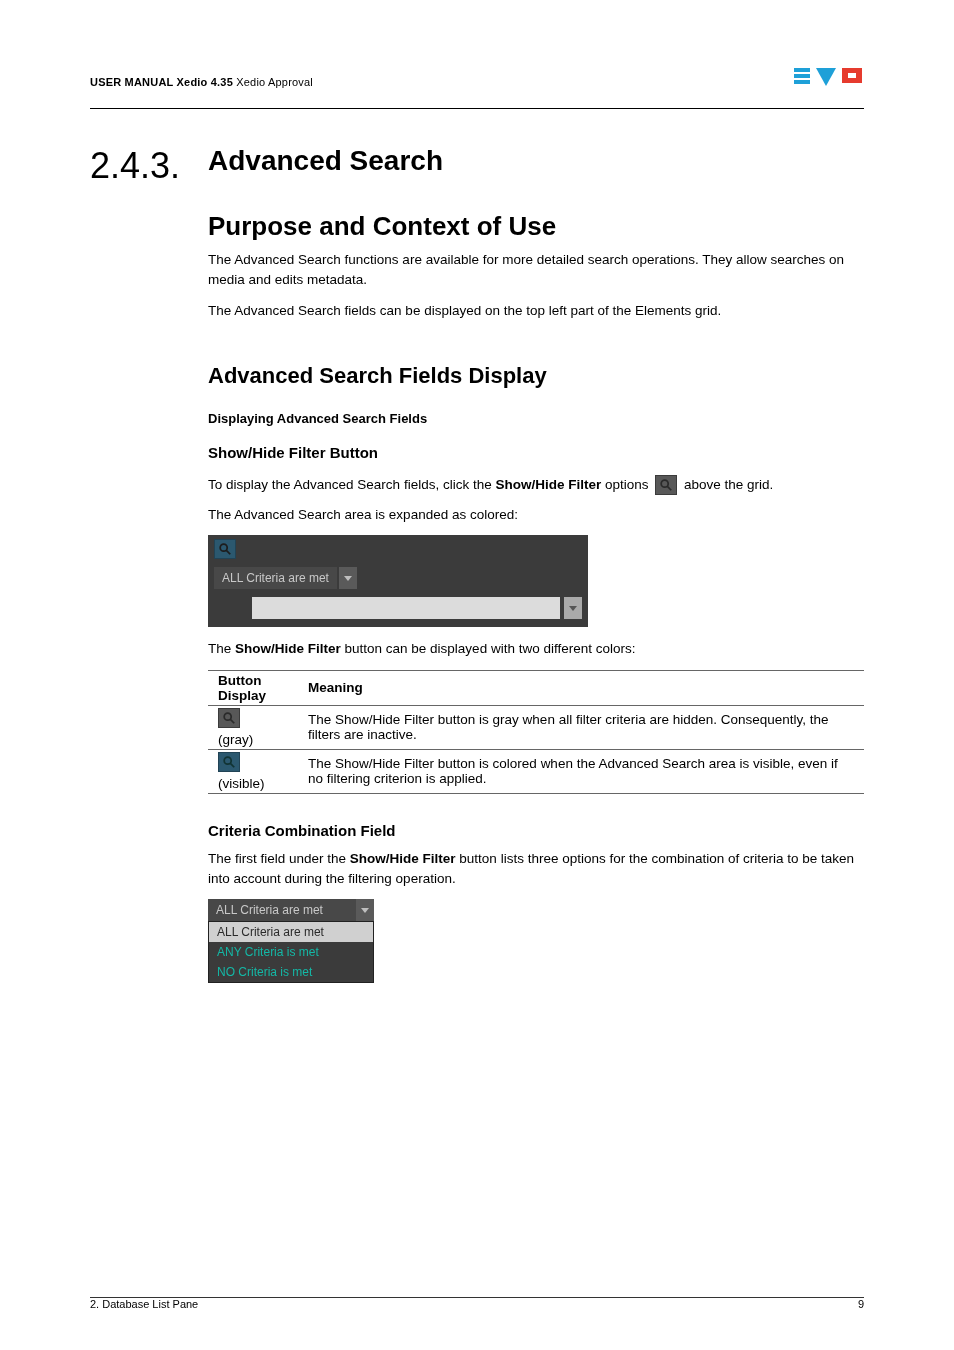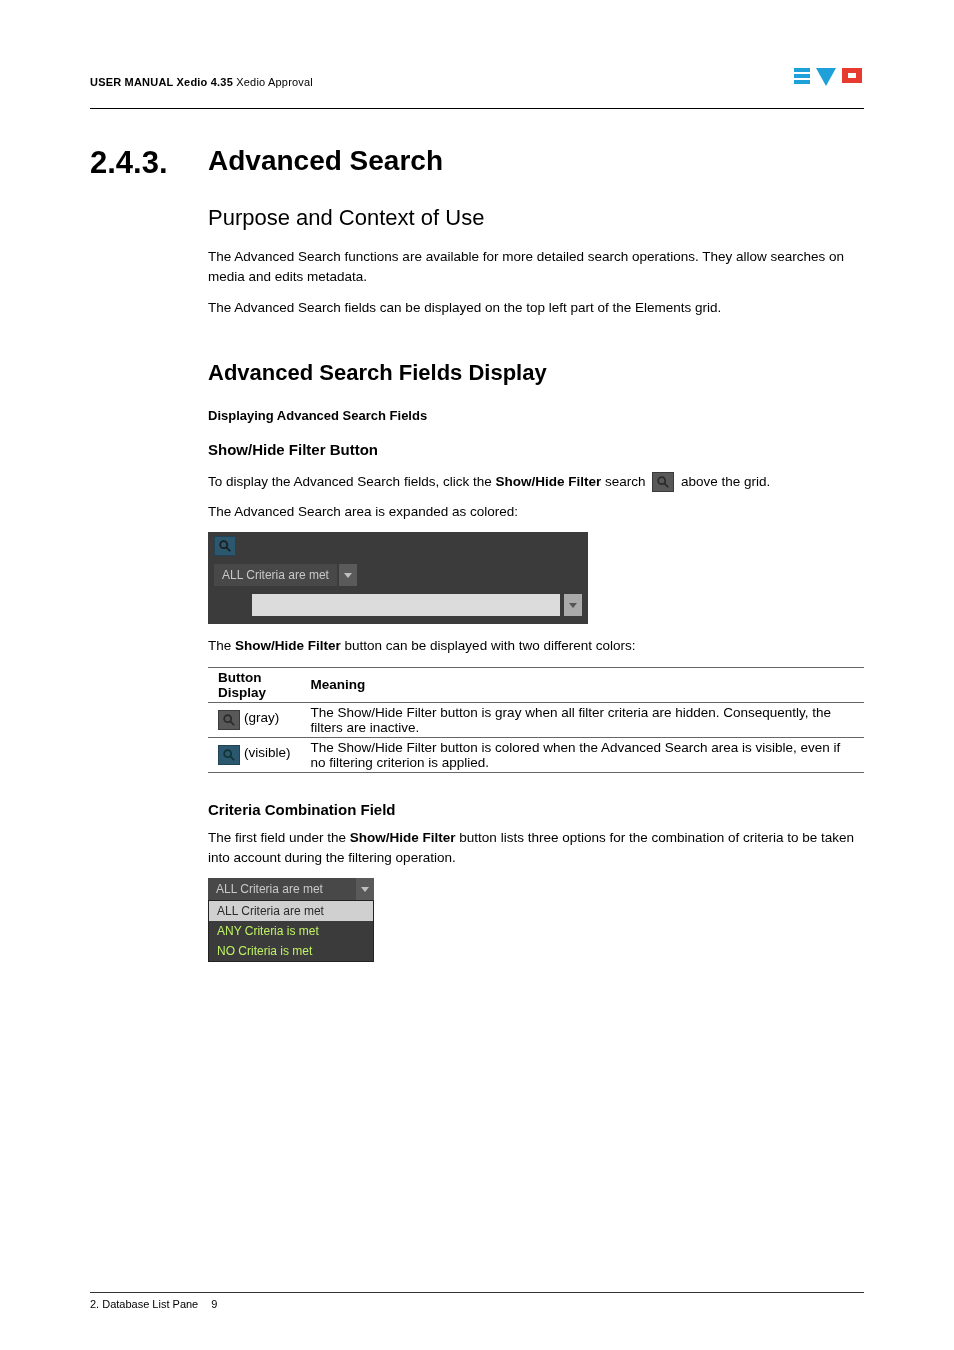--- a/index.html
+++ b/index.html
@@ -4,24 +4,24 @@
 <style>
   * { box-sizing: border-box; margin: 0; padding: 0; }
   html, body { width: 954px; height: 1350px; background: #fff; font-family: Arial, Helvetica, sans-serif; color: #000; }
   .page { position: relative; width: 954px; height: 1350px; padding: 64px 90px 40px 90px; }
   .header-row { display: flex; justify-content: space-between; align-items: flex-end; padding-bottom: 20px; border-bottom: 1.5px solid #000; margin-bottom: 36px; }
   .header-text { font-size: 11px; letter-spacing: .2px; }
   .header-text .bold { font-weight: bold; }
   .logo { }
   .logo svg { display:block; }
   .section-row { display: flex; gap: 28px; margin-bottom: 24px; }
-  .section-num { font-size: 31px; font-weight: bold; width: 90px; flex: 0 0 90px; }
+  .section-num { font-size: 36px; font-weight: normal; width: 90px; flex: 0 0 90px; }
   .section-title-h1 { font-size: 28px; font-weight: bold; }
   .content-col { margin-left: 118px; }
-  .h2 { font-size: 22px; font-weight: normal; margin-bottom: 16px; }
+  .h2 { font-size: 26px; font-weight: bold; margin-bottom: 8px; }
   .h2b { font-size: 22px; font-weight: bold; margin-top: 42px; margin-bottom: 22px; }
   .h3 { font-size: 13px; font-weight: bold; margin-bottom: 18px; }
   .h4 { font-size: 15px; font-weight: bold; margin-bottom: 14px; }
   .h4b { font-size: 15px; font-weight: bold; margin-bottom: 10px; margin-top: 28px; }
   .p { font-size: 13.5px; line-height: 1.5; margin-bottom: 10px; }
   .p .bold { font-weight: bold; }
   .inline-icon-btn { display:inline-flex; align-items:center; justify-content:center; width:22px; height:20px; background:#585858; border:1px solid #3b3b3b; vertical-align:middle; margin:0 3px; }
   .inline-icon-btn.colored { background:#2b586f; border-color:#214355; }
   .mag-svg{ width:14px; height:14px; }
   .asarea { width: 380px; background:#3b3b3b; margin: 8px 0 12px 0; padding-bottom:8px; }
@@ -32,30 +32,30 @@
   .asarea-drop { width:18px; height:22px; background:#5a5a5a; display:flex; align-items:center; justify-content:center;}
   .tri-down { width:0; height:0; border-left:4px solid transparent; border-right:4px solid transparent; border-top:5px solid #bfbfbf; }
   .asarea-row2 { display:flex; padding:0 6px; gap:4px;}
   .asarea-gap { width:34px; height:22px; }
   .asarea-field { flex:1; background:#dcdcdc; height:22px; }
   .asarea-field-drop { width:18px; height:22px; background:#aaa; display:flex; align-items:center; justify-content:center;}
   table.t1 { border-collapse: collapse; width: 100%; margin-top: 6px; margin-bottom: 22px; }
   table.t1 th, table.t1 td { border-top: 1px solid #666; border-bottom: 1px solid #666; padding: 2px 10px; font-size: 13.5px; text-align:left; vertical-align: middle;}
   table.t1 th { font-weight: bold; }
   .btncell { white-space: nowrap; }
-  .btncell-row { display:flex; flex-direction:row; gap:4px; align-items:flex-start;}
+  .btncell-row { display:flex; flex-direction:column; gap:4px; align-items:flex-start;}
   .btncell-row .lbl { font-size:13.5px; }
   .ddbox { width: 166px; margin-top:6px; }
   .ddhead { background:#484848; display:flex; align-items:center; }
   .ddhead .txt { flex:1; color:#c8c8c8; font-size:12px; padding:4px 8px; }
   .ddhead .arr { width:18px; height:22px; background:#5a5a5a; display:flex; align-items:center; justify-content:center;}
   .ddbody { background:#3b3b3b; border:1px solid #222; }
-  .ddopt { color:#bef264; font-size:12px; padding:3px 8px; }
+  .ddopt { color:#14b8a6; font-size:12px; padding:3px 8px; }
   .ddopt.sel { background:#d0d0d0; color:#2a2a2a; }
-  .footer { position:absolute; left:90px; right:90px; bottom:40px; border-top:1px solid #333; padding-top:5px; display:flex; justify-content:flex-start; font-size:11px;gap:13px; }
+  .footer { position:absolute; left:90px; right:90px; bottom:40px; border-top:1px solid #333; display:flex; justify-content:space-between; font-size:11px; }
 </style>
 </head>
 <body>
 
 <div class="page">
   <div class="header-row">
     <div class="header-text">
       <span class="bold">USER MANUAL</span><span class="bold"> Xedio 4.35 </span><span>Xedio Approval</span>
     </div>
     <div class="logo">
@@ -81,21 +81,21 @@
     <div class="h2">Purpose and Context of Use</div>
     <div class="p">The Advanced Search functions are available for more detailed search operations. They allow searches on media and edits metadata.</div>
     <div class="p">The Advanced Search fields can be displayed on the top left part of the Elements grid.</div>
 
     <div class="h2b">Advanced Search Fields Display</div>
     <div class="h3">Displaying Advanced Search Fields</div>
 
     <div class="h4">Show/Hide Filter Button</div>
 
     <div class="p">
-      <span>To display the Advanced Search fields, click the </span><span class="bold">Show/Hide Filter</span><span> search </span><span class="inline-icon-btn">
+      <span>To display the Advanced Search fields, click the </span><span class="bold">Show/Hide Filter</span><span> options </span><span class="inline-icon-btn">
         <svg class="mag-svg" viewBox="0 0 16 16">
             <circle cx="6.5" cy="6.5" r="4" fill="none" stroke="#2a2a2a" stroke-width="2"></circle>
             <line x1="9.5" y1="9.5" x2="14" y2="14" stroke="#2a2a2a" stroke-width="2"></line>
           </svg>
       </span><span> above the grid.</span>
     </div>
 
     <div class="p">The Advanced Search area is expanded as colored:</div>
 
     <div class="asarea">

